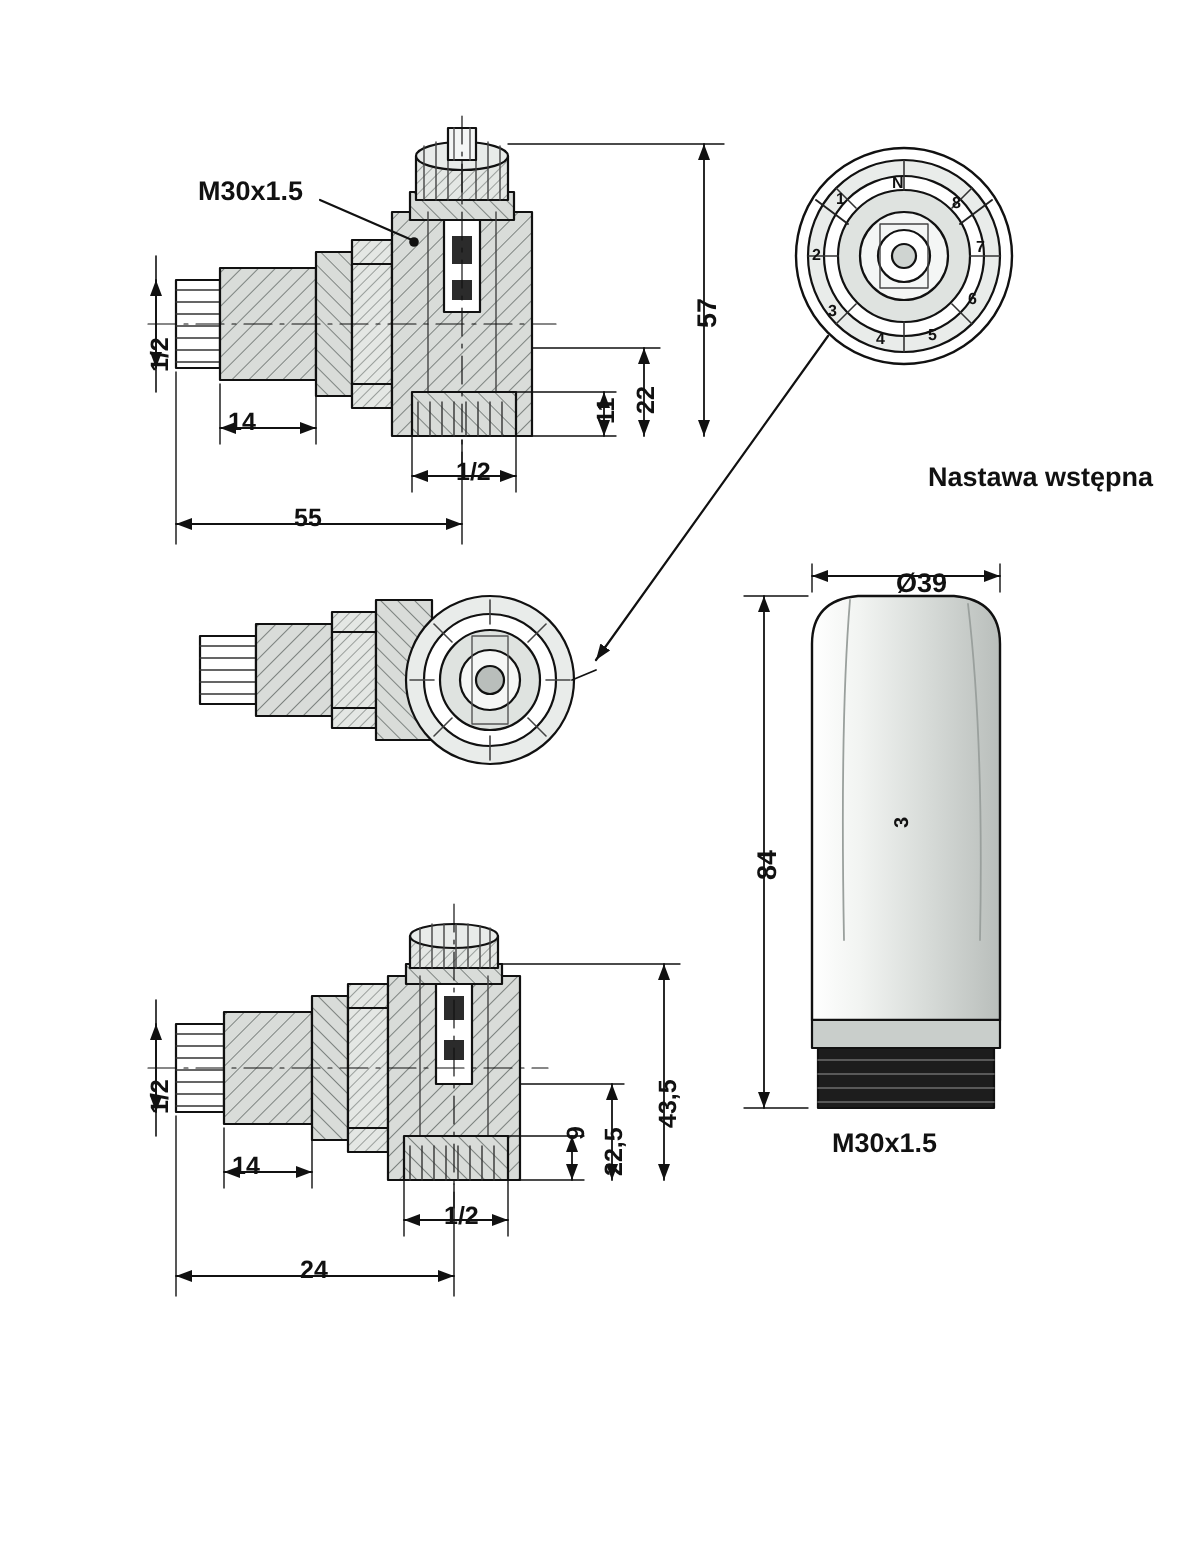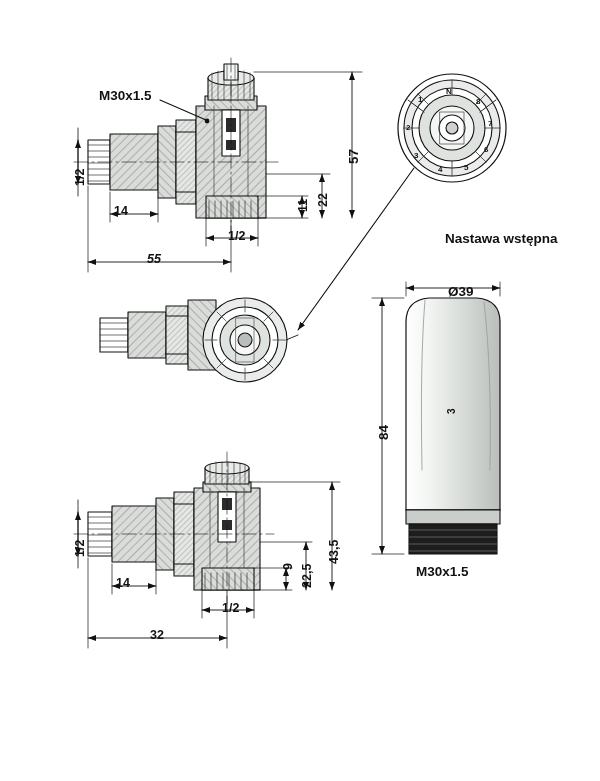--- a/index.html
+++ b/index.html
@@ -339,29 +339,29 @@
   </svg>
 
   <div class="lbl t13" style="left:99px; top:89px;">M30x1.5</div>
 
   <div class="lbl t12 rot" style="left:74px; top:186px;">1/2</div>
 
   <div class="lbl t12" style="left:114px; top:205px;">14</div>
 
   <div class="lbl t12" style="left:228px; top:230px;">1/2</div>
 
-  <div class="lbl t12" style="left:147px; top:253px;font-style:italic;">55</div>
+  <div class="lbl t12" style="left:147px; top:253px;">55</div>
 
   <div class="lbl t12 rot" style="left:297px; top:212px;">11</div>
 
   <div class="lbl t12 rot" style="left:317px; top:207px;">22</div>
 
   <div class="lbl t13 rot" style="left:347px; top:164px;">57</div>
 
-  <div class="lbl t13" style="left:397px; top:232px;padding-left:48px;">Nastawa wstępna</div>
+  <div class="lbl t13" style="left:416px; top:232px;padding-left:48px;">Nastawa wstępna</div>
 
   <div class="lbl t8" style="left:418px; top:96px;">1</div>
   <div class="lbl t8" style="left:406px; top:124px;">2</div>
   <div class="lbl t8" style="left:414px; top:152px;">3</div>
   <div class="lbl t8" style="left:438px; top:166px;">4</div>
   <div class="lbl t8" style="left:464px; top:164px;">5</div>
   <div class="lbl t8" style="left:484px; top:146px;">6</div>
   <div class="lbl t8" style="left:488px; top:120px;">7</div>
   <div class="lbl t8" style="left:476px; top:98px;">8</div>
   <div class="lbl t8" style="left:446px; top:88px;">N</div>
@@ -373,20 +373,20 @@
   <div class="lbl t10 rot" style="left:447px; top:414px;">3</div>
 
   <div class="lbl t13" style="left:416px; top:565px;">M30x1.5</div>
 
   <div class="lbl t12 rot" style="left:74px; top:557px;">1/2</div>
 
   <div class="lbl t12" style="left:116px; top:577px;">14</div>
 
   <div class="lbl t12" style="left:222px; top:602px;">1/2</div>
 
-  <div class="lbl t12" style="left:150px; top:629px;">32</div>
+  <div class="lbl t12" style="left:150px; top:629px;">24</div>
 
   <div class="lbl t12 rot" style="left:282px; top:570px;">9</div>
 
   <div class="lbl t12 rot" style="left:301px; top:588px;">22,5</div>
 
   <div class="lbl t12 rot" style="left:328px; top:564px;">43,5</div>
 </div>
 
 </body></html>

